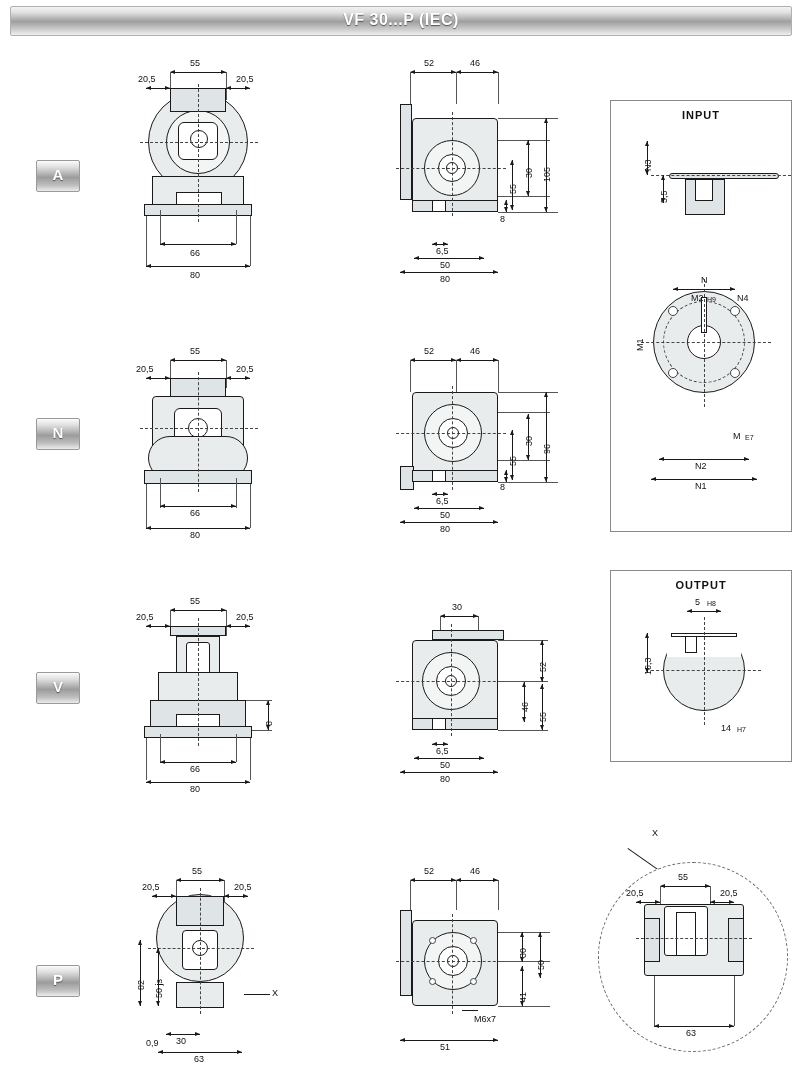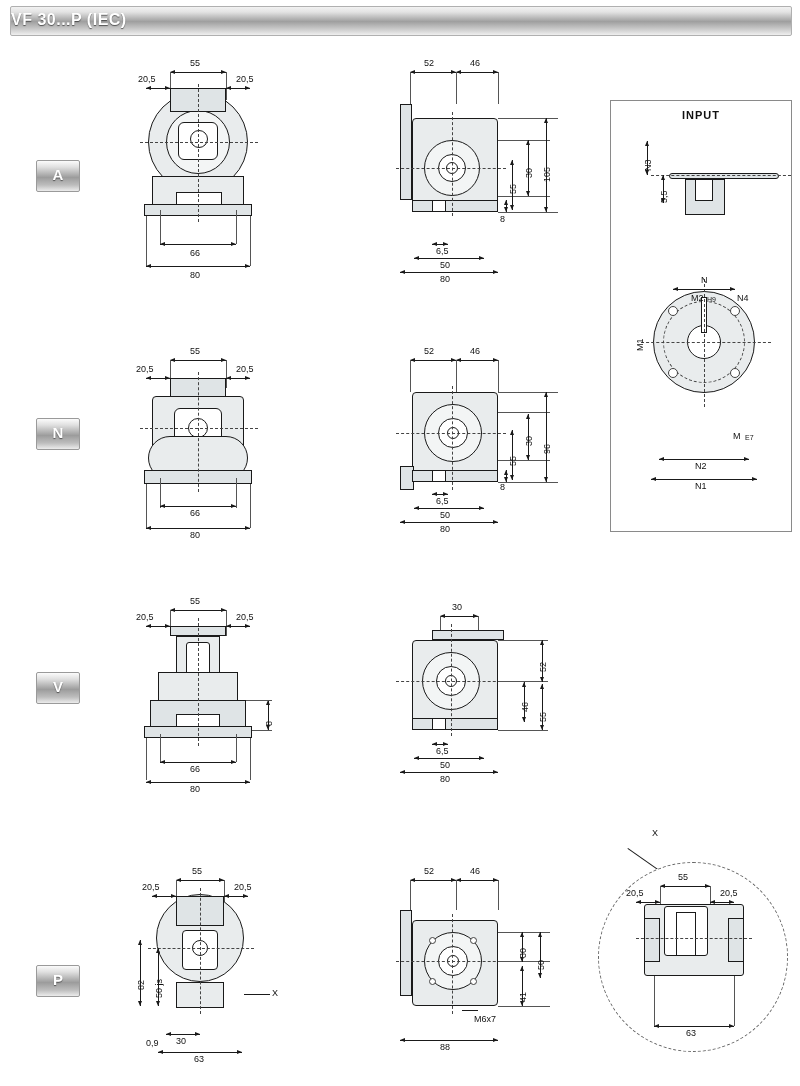--- a/index.html
+++ b/index.html
@@ -3,21 +3,21 @@
 <meta charset="utf-8">
 <style>
   html,body{margin:0;padding:0;background:#ffffff;}
   body{width:800px;height:1086px;position:relative;font-family:"Liberation Sans",sans-serif;color:#111;overflow:hidden;}
   .page{position:absolute;left:0;top:0;width:800px;height:1086px;}
 
   
   .titlebar{position:absolute;left:10px;top:6px;width:780px;height:28px;
     background:linear-gradient(to bottom,#f2f2f2 0%,#e3e3e3 18%,#9f9f9f 52%,#c9c9c9 78%,#efefef 100%);
     border:1px solid #b0b0b0;border-radius:2px;}
-  .titlebar .t{position:absolute;left:0;right:0;top:4px;text-align:left;
+  .titlebar .t{position:absolute;left:0;right:0;top:4px;text-align:center;
     font-size:16px;font-weight:bold;color:#ffffff;letter-spacing:.5px;
     text-shadow:0 1px 1px rgba(0,0,0,.55);}
 
   
   .rowlabel{position:absolute;width:42px;height:30px;
     background:linear-gradient(to bottom,#fbfbfb 0%,#e0e0e0 20%,#9c9c9c 55%,#bdbdbd 80%,#ececec 100%);
     border:1px solid #9a9a9a;border-radius:2px;}
   .rowlabel span{position:absolute;left:0;right:0;top:5px;text-align:center;
     font-size:15px;font-weight:bold;color:#ffffff;text-shadow:0 1px 1px rgba(0,0,0,.5);}
 
@@ -184,20 +184,38 @@
     <div class="dim" style="left:126px;top:192px">N4</div>
     <div class="dim rot90" style="left:24px;top:250px">M1</div>
     <div class="dim" style="left:122px;top:330px">M</div>
     <div class="dim sm" style="left:134px;top:333px">E7</div>
     <div class="dimline" style="left:48px;top:358px;width:90px"></div>
     <div class="dim" style="left:84px;top:360px">N2</div>
     <div class="dimline" style="left:40px;top:378px;width:106px"></div>
     <div class="dim" style="left:84px;top:380px">N1</div>
   </div>
 
+  <div class="panel" style="left:610px;top:570px;width:180px;height:190px">
+    <div class="panel-title" style="top:8px">OUTPUT</div>
+
+    <div class="shape out circ" style="left:52px;top:58px;width:82px;height:82px"></div>
+    <div class="shape white" style="left:56px;top:52px;width:74px;height:34px;border:0"></div>
+    <div class="shape" style="left:60px;top:62px;width:66px;height:4px;background:#fff;border:1.1px solid #1a1a1a"></div>
+    <div class="shape" style="left:74px;top:66px;width:12px;height:16px;background:#fff;border:1.1px solid #1a1a1a;border-top:0"></div>
+    <div class="dash-h" style="left:40px;top:99px;width:110px"></div>
+    <div class="dash-v" style="left:93px;top:46px;height:108px"></div>
+
+    <div class="dimline" style="left:76px;top:40px;width:34px"></div>
+    <div class="dim" style="left:84px;top:26px">5</div>
+    <div class="dim sm" style="left:96px;top:29px">H8</div>
+    <div class="dimlinev" style="left:36px;top:62px;height:40px"></div>
+    <div class="dim rot90" style="left:32px;top:104px">16,3</div>
+    <div class="dim" style="left:110px;top:152px">14</div>
+    <div class="dim sm" style="left:126px;top:155px">H7</div>
+  </div>
 
   <div>
     <div class="dimline" style="left:170px;top:360px;width:56px"></div>
     <div class="dim" style="left:190px;top:346px">55</div>
     <div class="ext extv" style="left:170px;top:360px;height:28px"></div>
     <div class="ext extv" style="left:226px;top:360px;height:28px"></div>
     <div class="dimline" style="left:146px;top:378px;width:24px"></div>
     <div class="dim" style="left:136px;top:364px">20,5</div>
     <div class="dimline" style="left:226px;top:378px;width:24px"></div>
     <div class="dim" style="left:236px;top:364px">20,5</div>
@@ -387,21 +405,21 @@
     <div class="ext exth" style="left:498px;top:961px;width:52px"></div>
     <div class="ext exth" style="left:498px;top:1006px;width:52px"></div>
     <div class="dimlinev" style="left:522px;top:932px;height:30px"></div>
     <div class="dim rot90" style="left:518px;top:958px">30</div>
     <div class="dimlinev" style="left:540px;top:932px;height:46px"></div>
     <div class="dim rot90" style="left:536px;top:970px">50</div>
     <div class="dimlinev" style="left:522px;top:966px;height:40px"></div>
     <div class="dim rot90" style="left:518px;top:1002px">41</div>
 
     <div class="dimline" style="left:400px;top:1040px;width:98px"></div>
-    <div class="dim" style="left:440px;top:1042px">88</div>
+    <div class="dim" style="left:440px;top:1042px">51</div>
     <div class="dim" style="left:474px;top:1014px">M6x7</div>
     <div class="ln lnh" style="left:462px;top:1010px;width:16px"></div>
   </div>
 
   <div>
     <div class="dim" style="left:652px;top:828px">X</div>
     <div class="ln" style="left:628px;top:848px;width:40px;height:1px;transform:rotate(35deg);transform-origin:left top;"></div>
     <div class="shape circ" style="left:598px;top:862px;width:190px;height:190px;border:1px dashed #666;background:#fff"></div>
 
     <div class="dimline" style="left:660px;top:886px;width:50px"></div>

